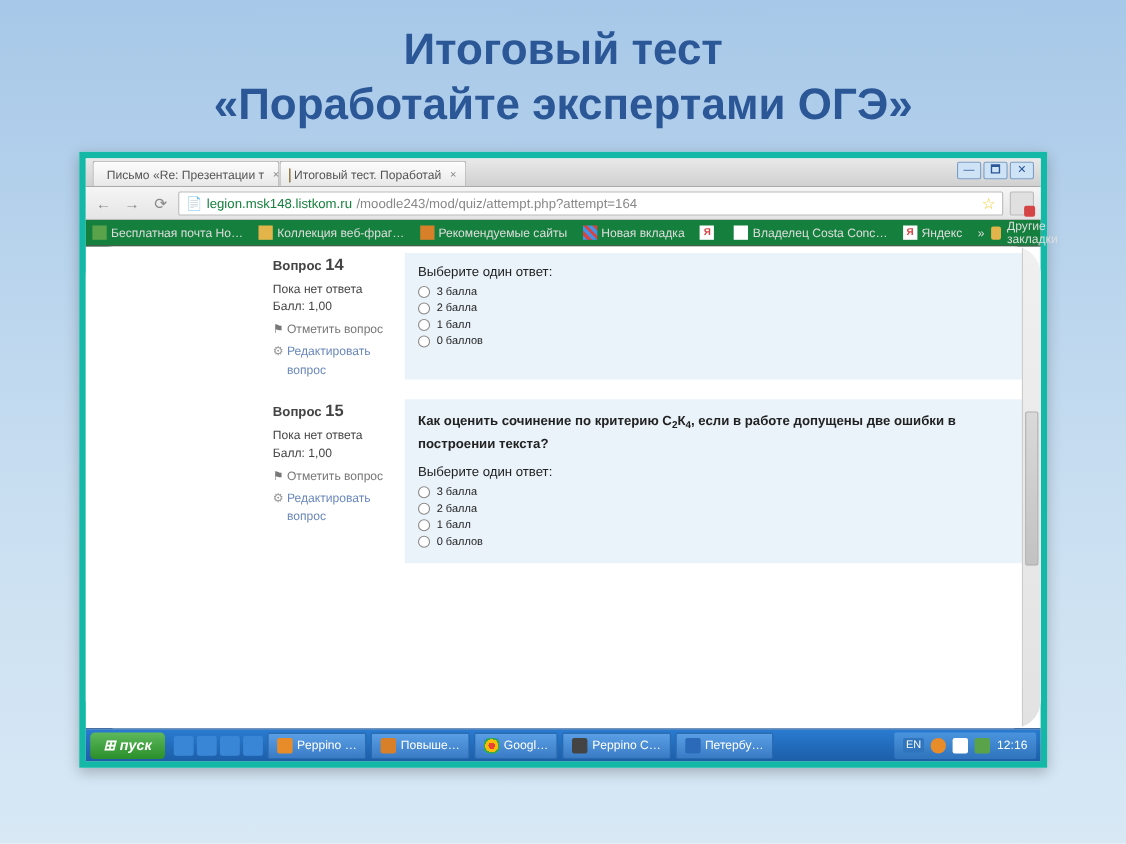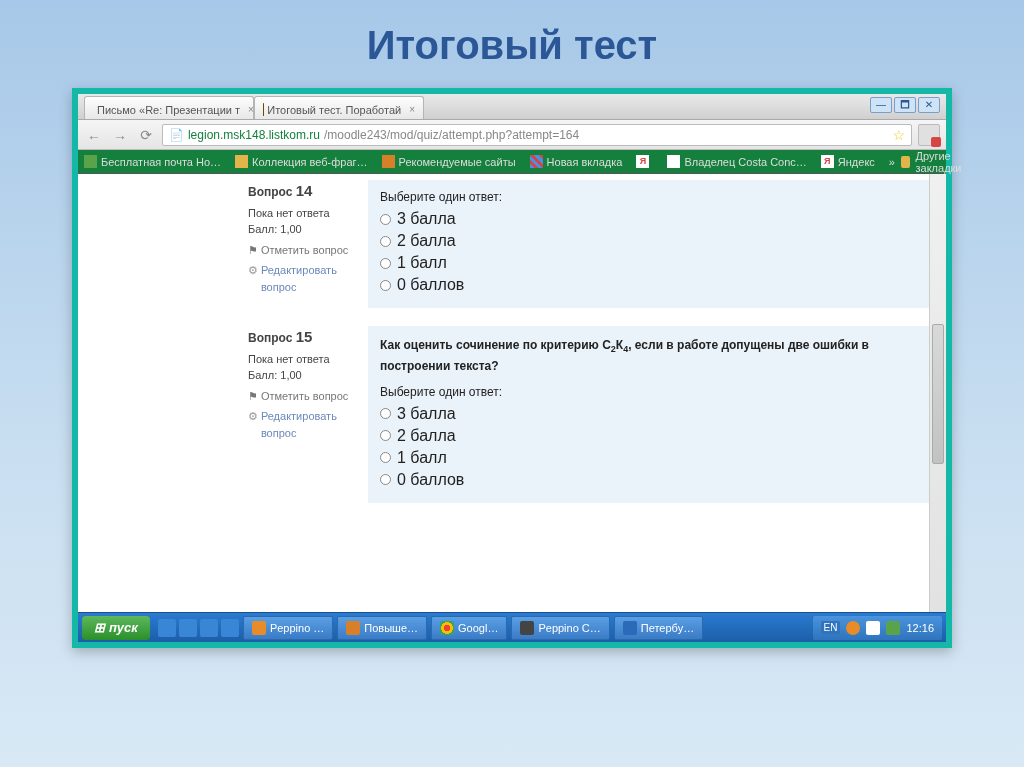--- a/index.html
+++ b/index.html
@@ -82,40 +82,40 @@
   .ext-badge{position:absolute;bottom:-2px;right:-2px;width:10px;height:10px;background:#d64545;border-radius:2px;font-size:7px;color:#fff;text-align:center;line-height:10px;}
   .bookmarks-bar{
     height:24px;background:#15803d;color:#ddd;font-size:11px;
     display:flex;align-items:center;padding:0 6px;gap:14px;
     border-bottom:1px solid #555;
   }
   .bm{display:flex;align-items:center;gap:4px;white-space:nowrap;}
   .bm-ic{width:13px;height:13px;}
   .bm-more{margin-left:auto;display:flex;align-items:center;gap:6px;}
   .folder-ic{width:14px;height:12px;background:#e2b44a;border-radius:2px;}
-  .content{flex:1;background:#fff;display:flex;overflow:hidden;position:relative;}
+  .content{flex:1;background:#fff;display:flex;overflow:hidden;position:relative;border-radius:25px;}
   .left-blank{width:170px;border-right:none;}
   .main-col{flex:1;padding:6px 6px 0 0;overflow:hidden;}
   .question{display:flex;gap:10px;margin-bottom:18px;}
   .q-meta{
     width:110px;font-size:11px;color:#444;line-height:1.5;
   }
   .q-meta .q-num{font-weight:bold;font-size:12px;margin-bottom:2px;}
   .q-meta .num{font-size:15px;}
   .q-meta .flag{color:#777;display:flex;align-items:center;gap:3px;margin-top:4px;}
   .q-meta .edit{color:#6a88bb;margin-top:4px;display:flex;gap:3px;}
   .q-meta .gear{color:#999;}
   .q-body{
     flex:1;background:#eaf3fa;padding:10px 12px;font-size:12px;color:#222;
   }
   .q-text{font-weight:bold;line-height:1.5;margin-bottom:10px;}
   .q-text .sub{font-size:9px;vertical-align:sub;}
   .prompt{font-weight:normal;margin-bottom:6px;}
   .opts{list-style:none;padding:0;margin:0;}
-  .opts li{display:flex;align-items:center;gap:6px;margin:4px 0;font-size:16px;}
+  .opts li{display:flex;align-items:center;gap:6px;margin:4px 0;font-size:10px;}
   .radio{width:11px;height:11px;border:1px solid #888;border-radius:50%;background:#fff;}
   .vscroll{
     position:absolute;right:0;top:0;bottom:0;width:17px;
     background:linear-gradient(#f0f0f0,#e2e2e2);
     border-left:1px solid #ccc;
   }
   .vscroll .thumb{position:absolute;left:2px;right:2px;top:150px;height:140px;background:linear-gradient(#d9d9d9,#c2c2c2);border:1px solid #aaa;border-radius:2px;}
   .taskbar{
     height:30px;background:linear-gradient(#2a7bd1,#1c5ea8);
     display:flex;align-items:center;padding:0 4px;gap:4px;
@@ -139,20 +139,21 @@
   .systray{margin-left:auto;display:flex;align-items:center;gap:6px;background:linear-gradient(#4a94dd,#2f74bd);padding:0 8px;height:24px;border-radius:2px;}
   .systray .si{width:14px;height:14px;}
   .lang{font-size:10px;background:#2f74bd;padding:1px 3px;border-radius:2px;}
   .clock{font-size:11px;}
 </style>
 </head>
 <body>
 
 <div class="slide-title">
   <span>Итоговый тест</span><br>
+  <span>«Поработайте экспертами ОГЭ»</span>
 </div>
 
 <div class="browser-window">
 
   <div class="titlebar">
     <div class="tabs">
       <div class="tab">
         <span class="favicon blue"></span>
         <span>Письмо «Re: Презентации т</span>
         <span class="x">×</span>

